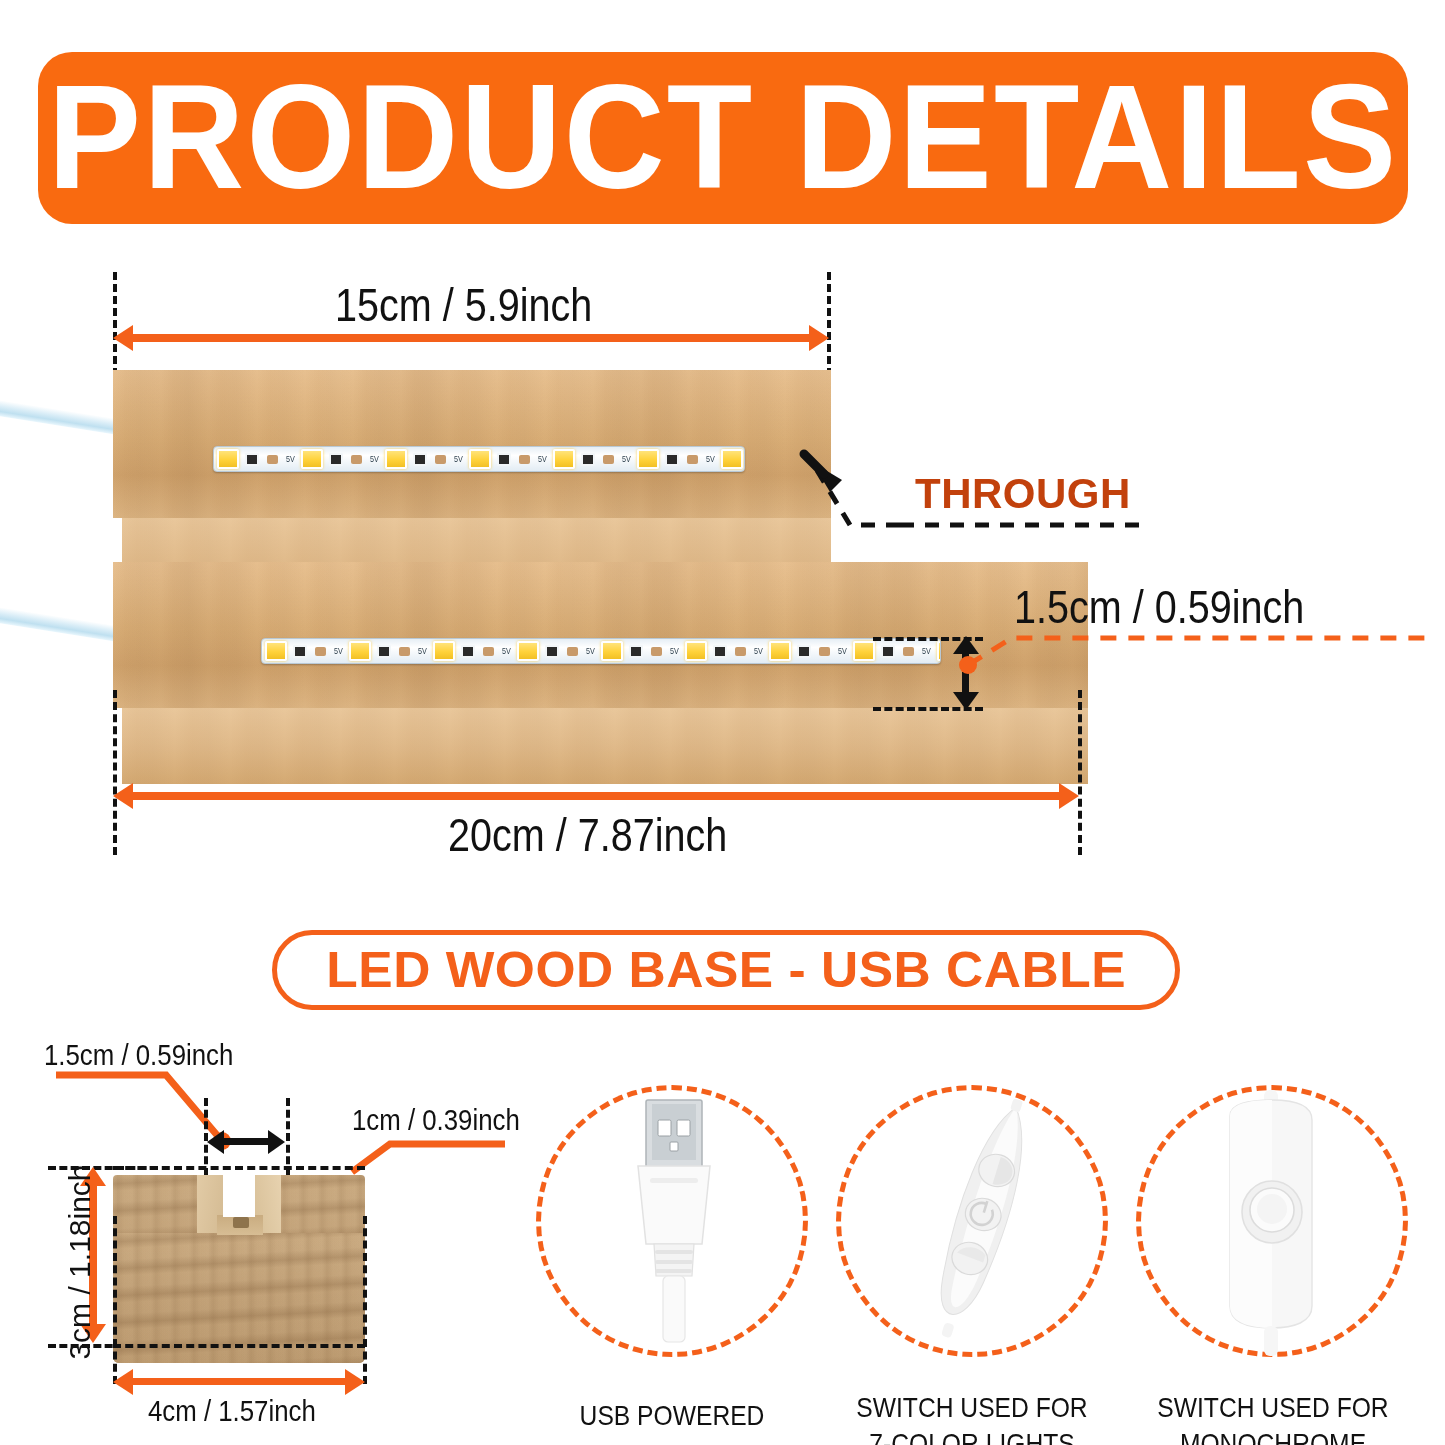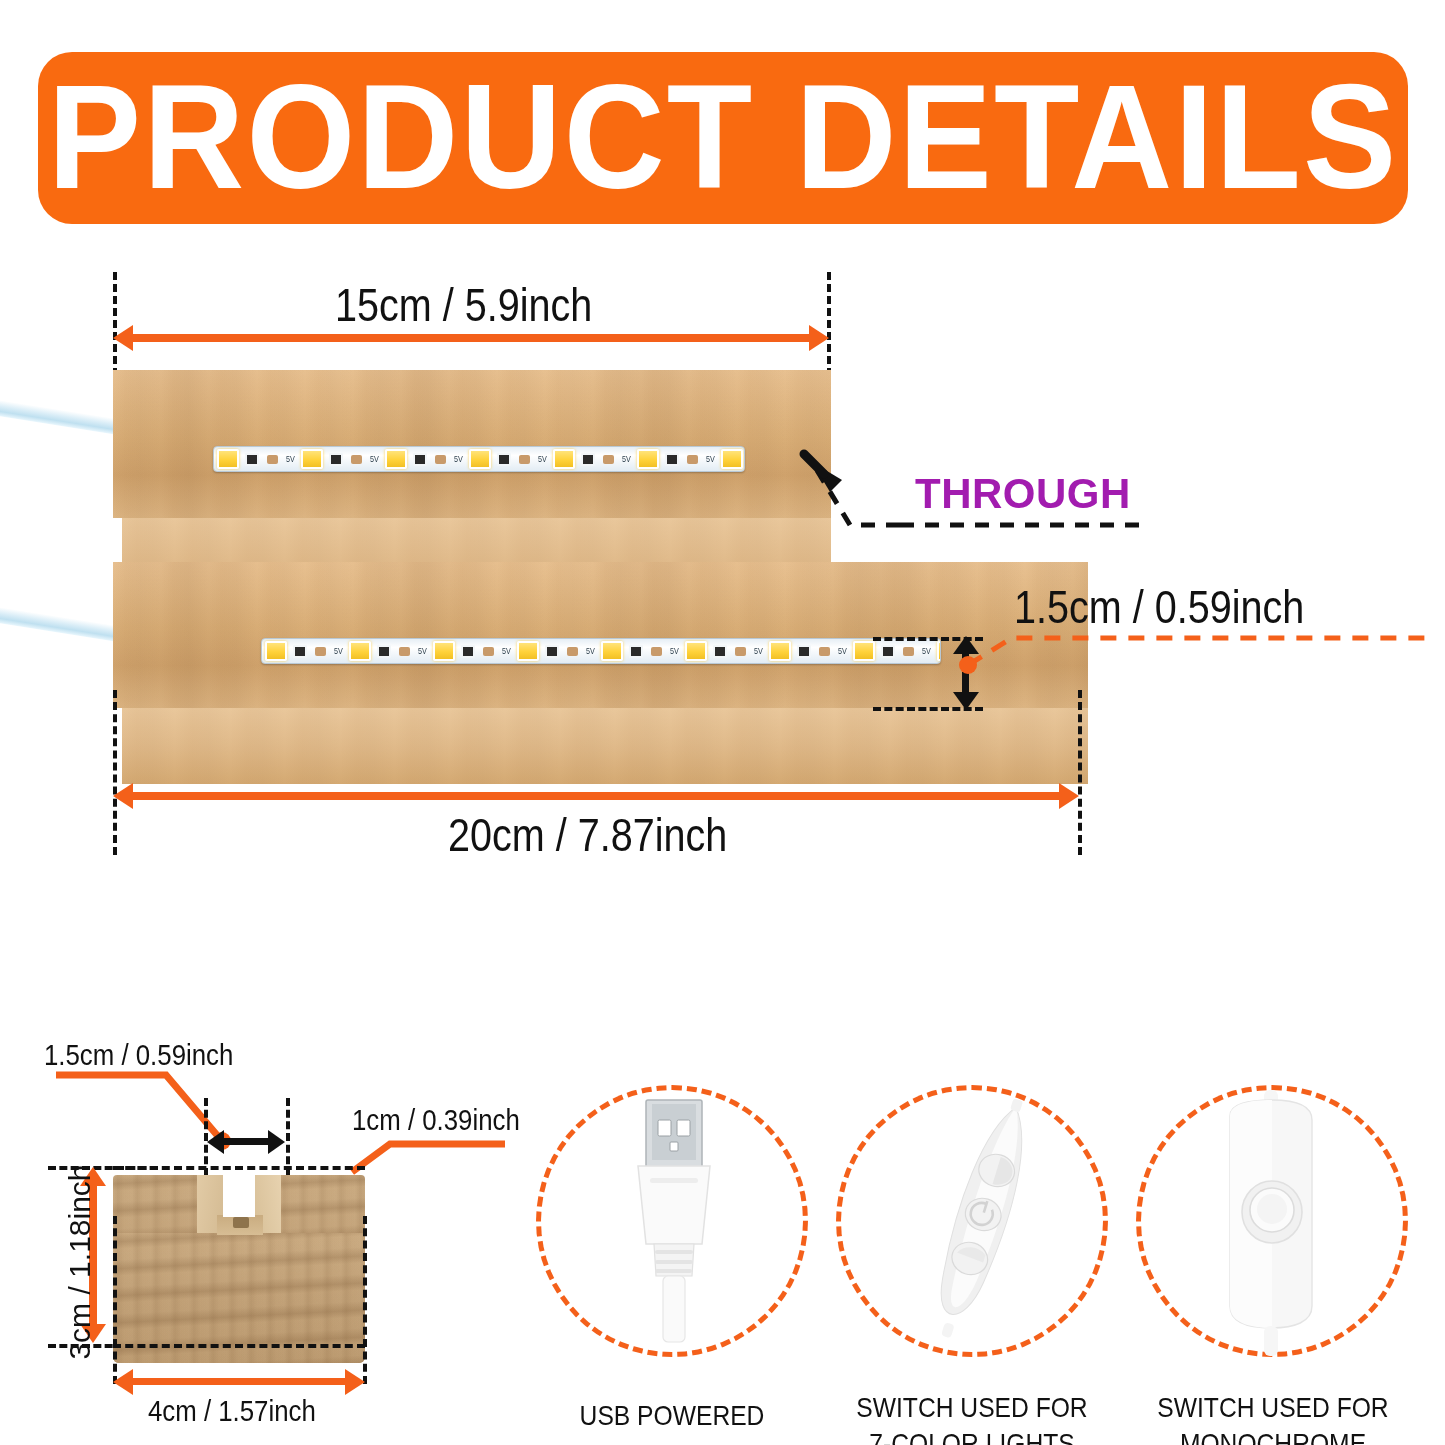--- a/index.html
+++ b/index.html
@@ -173,21 +173,21 @@
   
   .cable {
     position: absolute;
     background: linear-gradient(180deg, #ffffff 0%, #D9EDF7 40%, #BFE0F0 70%, #eaf7fd 100%);
     border-radius: 7px;
   }
 
   
   #through-label {
     position: absolute;
-    color: #a21caf;
+    color: #c2410c;
     font-weight: bold;
     font-size: 42px;
     letter-spacing: 0.5px;
     font-family: "Liberation Sans", sans-serif;
     white-space: nowrap;
   }
 
   
   #section-pill {
     position: absolute;
@@ -395,20 +395,23 @@
     </svg>
     <div class="dim-text" style="left:1014px; top:580px; font-size:46px;">1.5cm / 0.59inch</div>
 
     <div class="vdash" style="left:113px; top:690px; height:165px;"></div>
     <div class="vdash" style="left:1078px; top:690px; height:165px;"></div>
 
     <div class="arrow-h" style="left:131px; top:792px; width:930px;"></div>
     <div class="dim-text" style="left:448px; top:808px; font-size:46px;">20cm / 7.87inch</div>
   </div>
 
+  <div id="section-pill">
+    <div id="section-pill-label">LED WOOD BASE - USB CABLE</div>
+  </div>
 
   <div>
 
     <div class="dim-text" style="left:44px; top:1038px; font-size:30px;">1.5cm / 0.59inch</div>
     <svg style="position:absolute; left:70px; top:1075px; width:220px; height:95px; overflow:visible;">
       <polyline points="-14,0 96,0 152,66" fill="none" stroke="#F4601A" stroke-width="7"></polyline>
       <circle cx="152" cy="66" r="9" fill="#F4601A"></circle>
     </svg>
     <div class="vdash" style="left:204px; top:1098px; height:78px;"></div>
     <div class="vdash" style="left:286px; top:1098px; height:78px;"></div>

